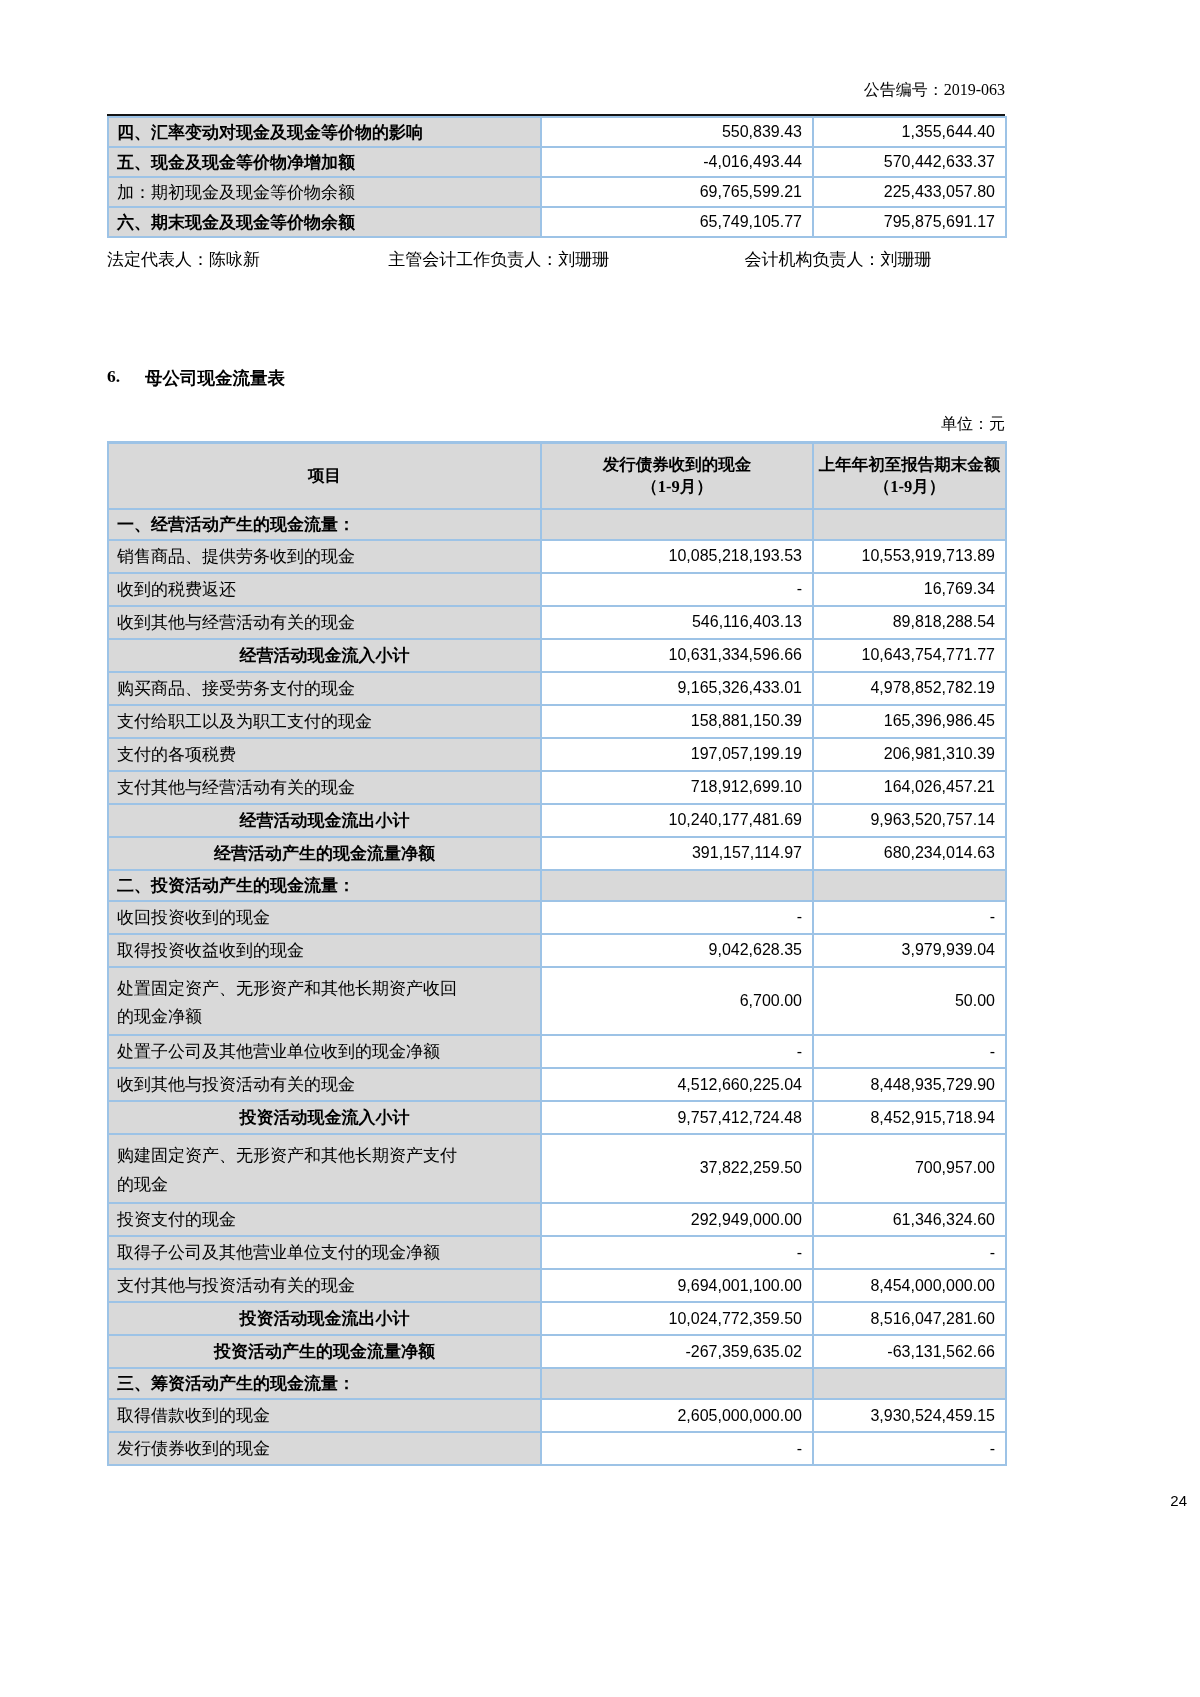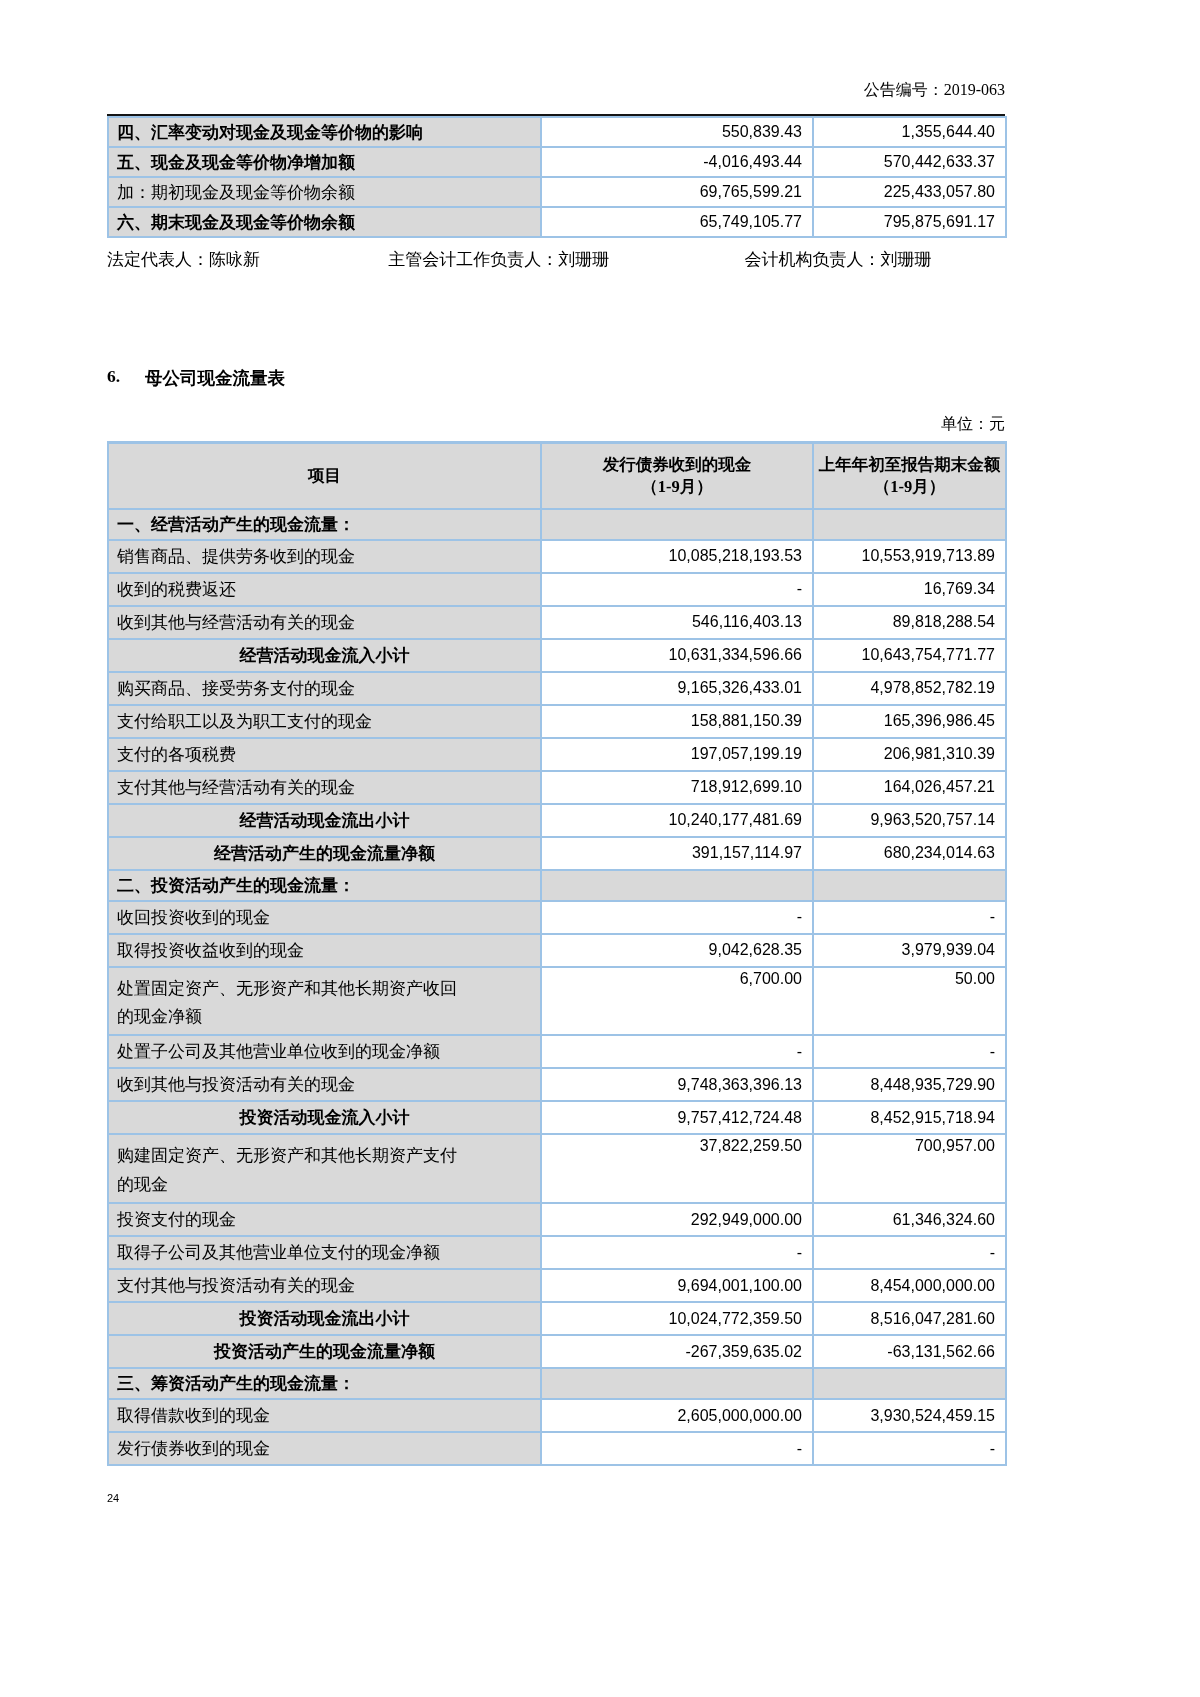--- a/index.html
+++ b/index.html
@@ -38,35 +38,35 @@
     text-align:center; vertical-align: middle; height: 66px; padding: 2px 4px;
   }
   #main-table thead .sub { font-weight:700; }
   .row-normal td { height: 33px; }
   .row-subtotal td { height: 33px; }
   .row-section td { height: 31px; background:#d9d9d9; }
   .row-section .label-cell { font-weight: 700; }
   .row-subtotal .label-cell { text-align: center; font-weight: 700; }
   .row-tall td { height: 62px; vertical-align: top; }
   .row-tall .label-cell { padding-top: 7px; line-height: 1.7; }
-  .row-tall .num-cell { padding-top: 2px; }
+  .row-tall .num-cell { padding-top: 24px; }
   .row-tall .wrap { display: inline-block; width: 356px; }
 
   
   .signature-line { margin-top: 10px; font-size: 17px; white-space: nowrap; }
   .signature-line .sig1 { display:inline-block; width: 277px; }
   .signature-line .sig2 { display:inline-block; width: 352px; }
 
   
   .section-title-row { margin-top: 95px; font-size: 17.5px; font-weight: 700; display: flex; }
   .section-title-row .sec-no { width: 38px; }
 
   .unit-row { margin-top: 24px; text-align: right; font-size: 16px; padding-bottom: 4px; }
 
-  .page-number { margin-top: 26px; text-align: left; width: 1080px; font-size: 11px;
+  .page-number { margin-top: 26px; text-align: right; width: 1080px; font-size: 15px;
     font-family: "Liberation Sans", "DejaVu Sans", sans-serif; }
 </style>
 </head>
 <body>
 
 <div class="wrapper">
 
   <div class="doc-header">
     <span>公告编号：2019-063</span>
   </div>
@@ -209,21 +209,21 @@
           <td class="num-cell">6,700.00</td>
           <td class="num-cell">50.00</td>
         </tr>
         <tr class="row-normal">
           <td class="label-cell">处置子公司及其他营业单位收到的现金净额</td>
           <td class="num-cell">-</td>
           <td class="num-cell">-</td>
         </tr>
         <tr class="row-normal">
           <td class="label-cell">收到其他与投资活动有关的现金</td>
-          <td class="num-cell">9,748,363,396.13</td>
+          <td class="num-cell">4,512,660,225.04</td>
           <td class="num-cell">8,448,935,729.90</td>
         </tr>
         <tr class="row-subtotal">
           <td class="label-cell">投资活动现金流入小计</td>
           <td class="num-cell">9,757,412,724.48</td>
           <td class="num-cell">8,452,915,718.94</td>
         </tr>
         <tr class="row-tall">
           <td class="label-cell"><span class="wrap">购建固定资产、无形资产和其他长期资产支付的现金</span></td>
           <td class="num-cell">37,822,259.50</td>

